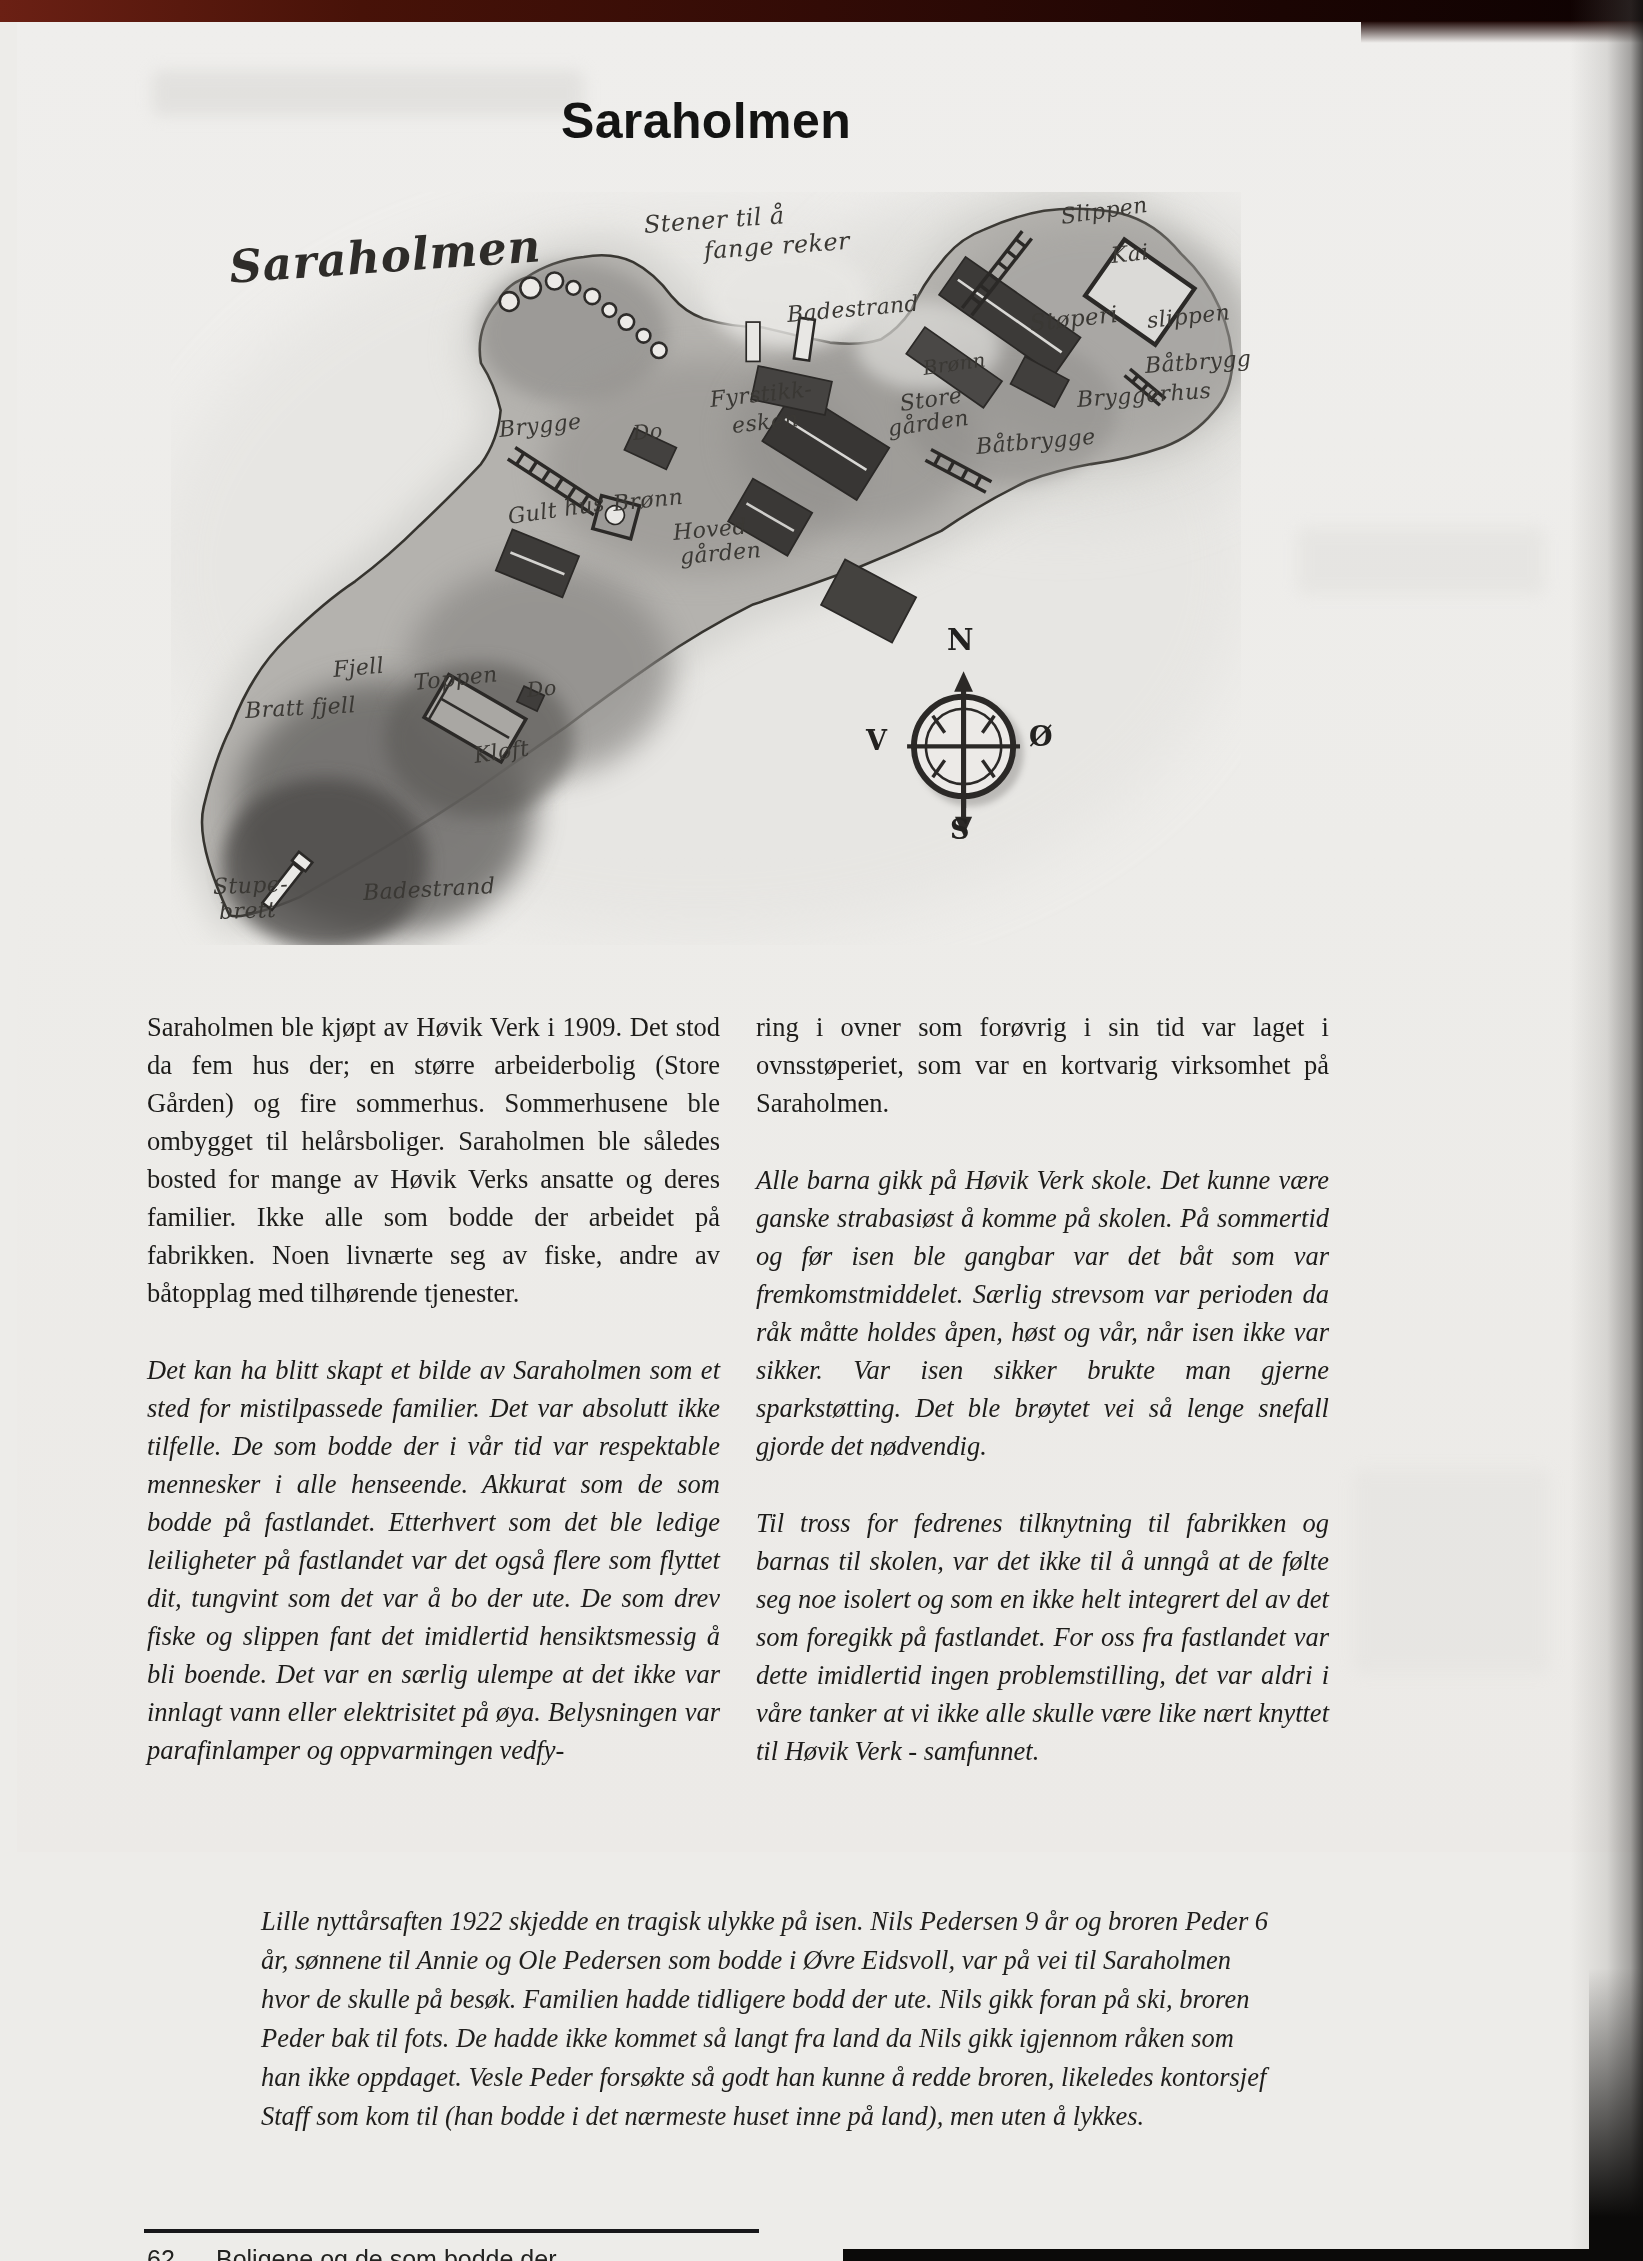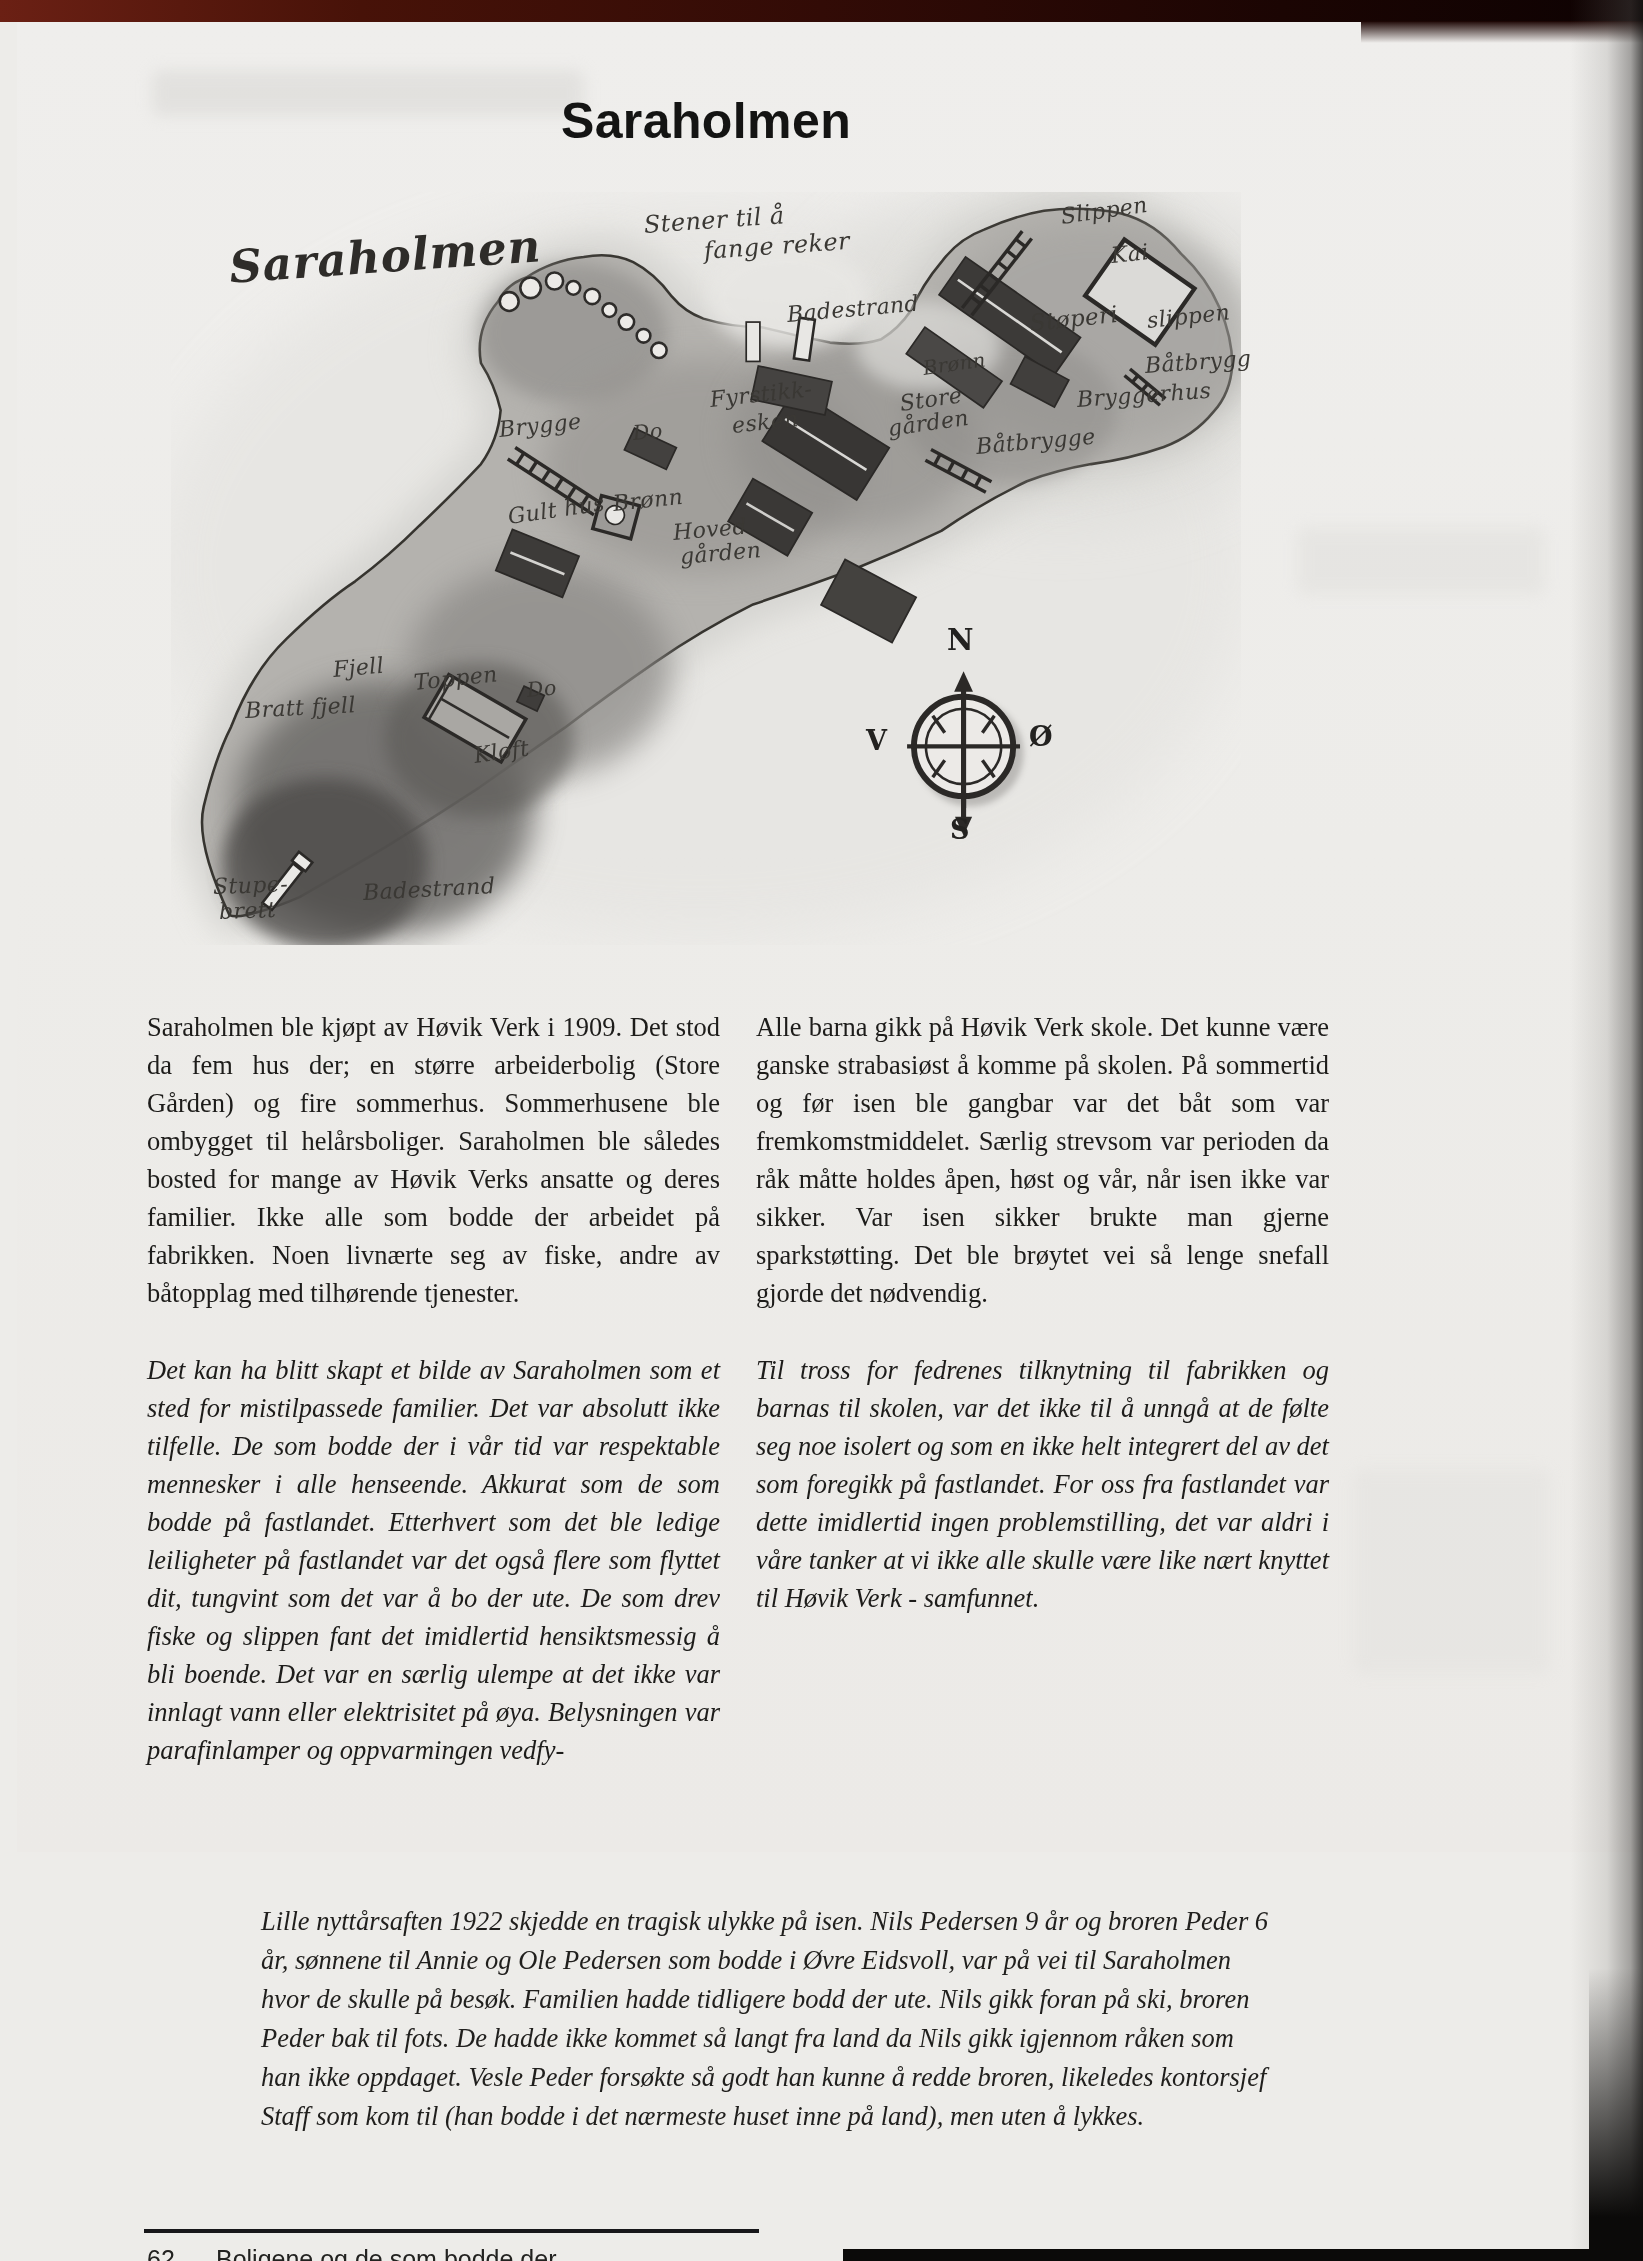--- a/index.html
+++ b/index.html
@@ -260,20 +260,21 @@
         <div class="map-label compass-letter" style="left: 858px; top: 529px; font-size: 27px;">Ø</div>
         <div class="map-label compass-letter" style="left: 779px; top: 622px; font-size: 27px;">S</div>
       </div>
 
     <div class="columns">
       <div class="col">
           <p>Saraholmen ble kjøpt av Høvik Verk i 1909. Det stod da fem hus der; en større arbeiderbolig (Store Gården) og fire sommerhus. Sommerhusene ble ombygget til helårsboliger. Saraholmen ble således bosted for mange av Høvik Verks ansatte og deres familier. Ikke alle som bodde der arbeidet på fabrikken. Noen livnærte seg av fiske, andre av båtopplag med tilhørende tjenester.</p>
           <p>Det kan ha blitt skapt et bilde av Saraholmen som et sted for mistilpassede familier. Det var absolutt ikke tilfelle. De som bodde der i vår tid var respektable mennesker i alle henseende. Akkurat som de som bodde på fastlandet. Etterhvert som det ble ledige leiligheter på fastlandet var det også flere som flyttet dit, tungvint som det var å bo der ute. De som drev fiske og slippen fant det imidlertid hensiktsmessig å bli boende. Det var en særlig ulempe at det ikke var innlagt vann eller elektrisitet på øya. Belysningen var parafinlamper og oppvarmingen vedfy-</p>
         </div>
       <div class="col">
+          <p>ring i ovner som forøvrig i sin tid var laget i ovnsstøperiet, som var en kortvarig virksomhet på Saraholmen.</p>
           <p>Alle barna gikk på Høvik Verk skole. Det kunne være ganske strabasiøst å komme på skolen. På sommertid og før isen ble gangbar var det båt som var fremkomstmiddelet. Særlig strevsom var perioden da råk måtte holdes åpen, høst og vår, når isen ikke var sikker. Var isen sikker brukte man gjerne sparkstøtting. Det ble brøytet vei så lenge snefall gjorde det nødvendig.</p>
           <p>Til tross for fedrenes tilknytning til fabrikken og barnas til skolen, var det ikke til å unngå at de følte seg noe isolert og som en ikke helt integrert del av det som foregikk på fastlandet. For oss fra fastlandet var dette imidlertid ingen problemstilling, det var aldri i våre tanker at vi ikke alle skulle være like nært knyttet til Høvik Verk - samfunnet.</p>
         </div>
     </div>
 
     <div class="note">Lille nyttårsaften 1922 skjedde en tragisk ulykke på isen. Nils Pedersen 9 år og broren Peder 6 år, sønnene til Annie og Ole Pedersen som bodde i Øvre Eidsvoll, var på vei til Saraholmen hvor de skulle på besøk. Familien hadde tidligere bodd der ute. Nils gikk foran på ski, broren Peder bak til fots. De hadde ikke kommet så langt fra land da Nils gikk igjennom råken som han ikke oppdaget. Vesle Peder forsøkte så godt han kunne å redde broren, likeledes kontorsjef Staff som kom til (han bodde i det nærmeste huset inne på land), men uten å lykkes.</div>
 
     <div class="footer-rule"></div>
     <div class="footer">
       <span class="pn">62</span>

